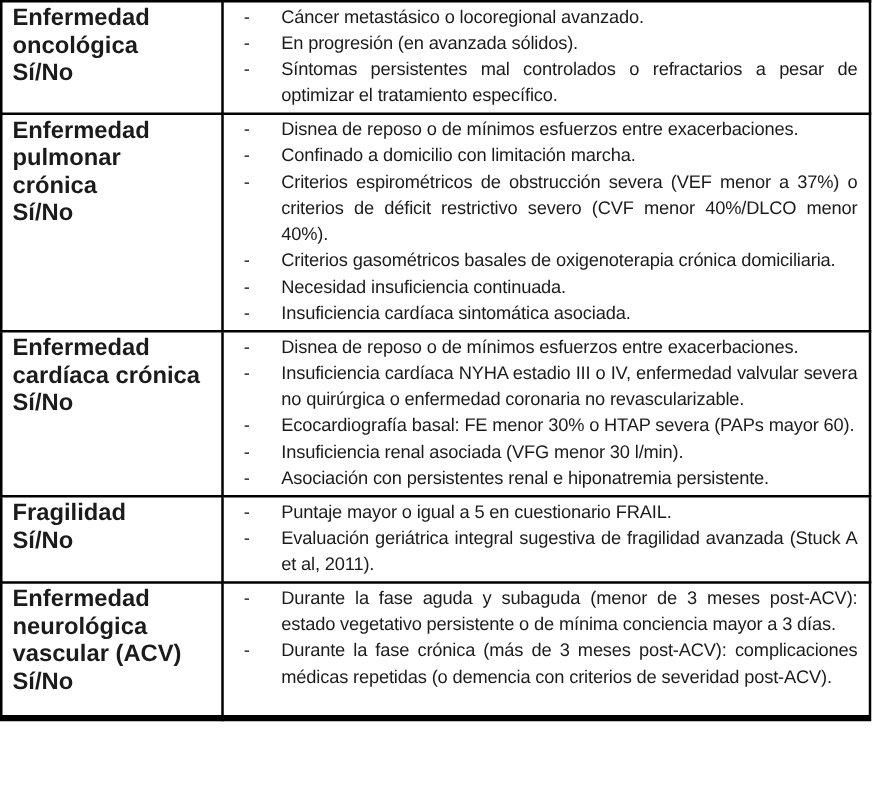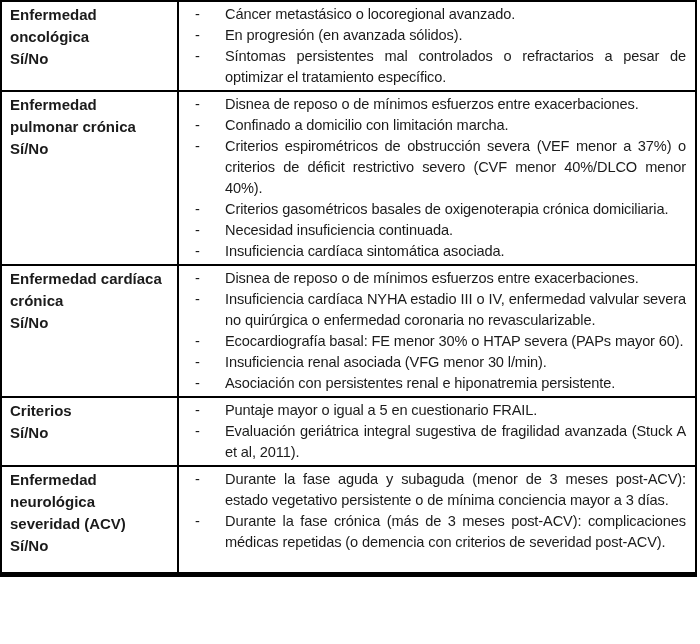--- a/index.html
+++ b/index.html
@@ -24,21 +24,21 @@
   }
   td {
     border: 2px solid #000000;
     vertical-align: top;
     padding: 0;
   }
   td.cond-cell {
     width: 159px;
     padding: 2px 8px 15px 8px;
     font-weight: bold;
-    font-size: 15px;
+    font-size: 19px;
     line-height: 22px;
   }
   .cond-name, .cond-flag {
     font-weight: bold;
   }
   td.crit-cell {
     padding: 2px 9px 2px 0;
     font-size: 14.6px;
     letter-spacing: -0.12px;
     line-height: 21px;
@@ -152,39 +152,39 @@
   <div class="bullet">
     <span class="dash">-</span>
     <span class="btext">Asociación con persistentes renal e hiponatremia persistente.</span>
   </div>
 </td>
   </tr>
 
 
   <tr>
     <td class="cond-cell">
-      <div class="cond-name">Criterios</div>
+      <div class="cond-name">Fragilidad</div>
       <div class="cond-flag">Sí/No</div>
     </td>
     <td class="crit-cell">
   <div class="bullet">
     <span class="dash">-</span>
     <span class="btext">Puntaje mayor o igual a 5 en cuestionario FRAIL.</span>
   </div>
 
   <div class="bullet">
     <span class="dash">-</span>
     <span class="btext">Evaluación geriátrica integral sugestiva de fragilidad avanzada (Stuck A et al, 2011).</span>
   </div>
 </td>
   </tr>
 
   <tr>
     <td class="cond-cell">
-      <div class="cond-name">Enfermedad neurológica severidad (ACV)</div>
+      <div class="cond-name">Enfermedad neurológica vascular (ACV)</div>
       <div class="cond-flag">Sí/No</div>
     </td>
     <td class="crit-cell">
   <div class="bullet">
     <span class="dash">-</span>
     <span class="btext">Durante la fase aguda y subaguda (menor de 3 meses post-ACV): estado vegetativo persistente o de mínima conciencia mayor a 3 días.</span>
   </div>
 
   <div class="bullet">
     <span class="dash">-</span>

